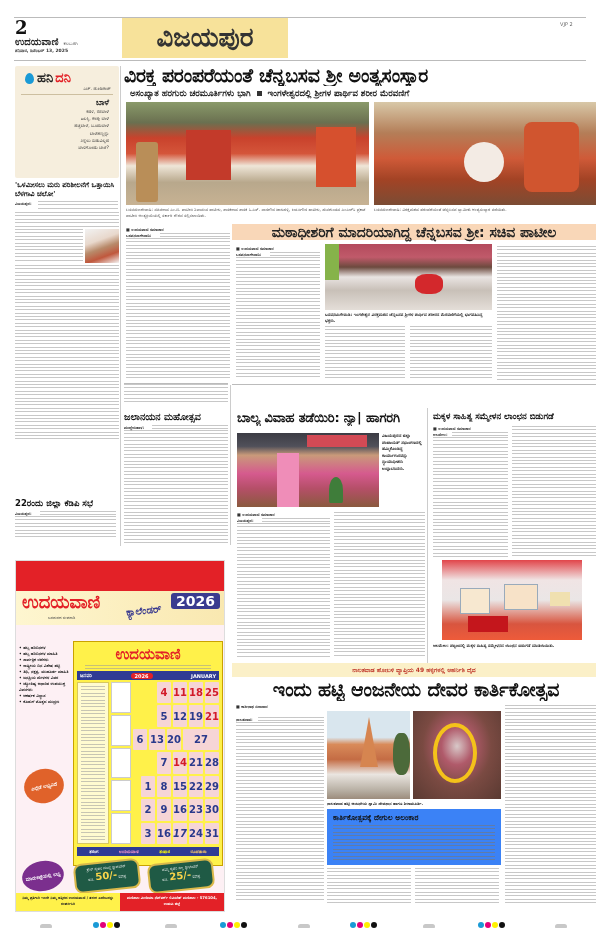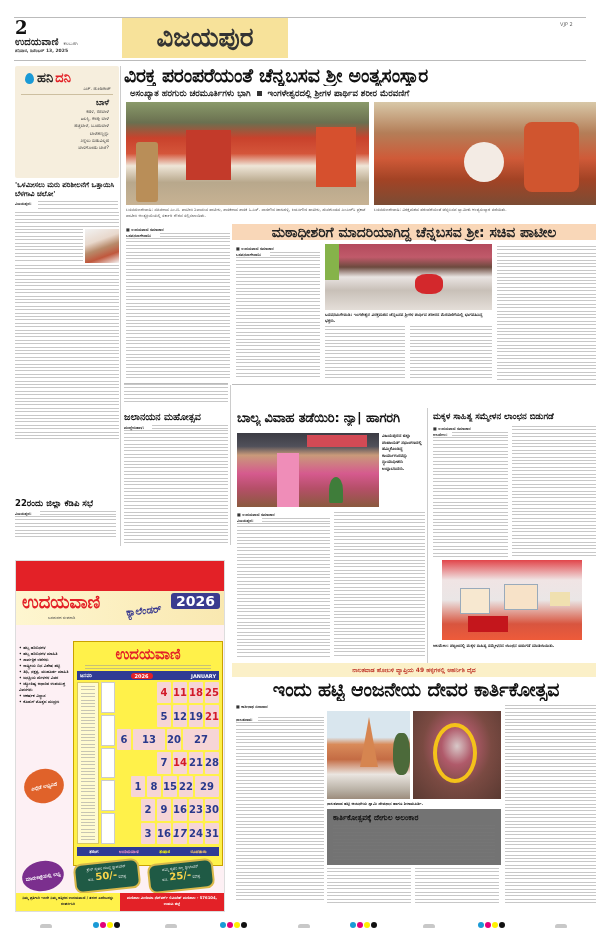--- a/index.html
+++ b/index.html
@@ -155,21 +155,21 @@
 <div class="abs txt" style="left:258px;top:717px;width:66px;height:4px"></div>
 <div class="abs txt" style="left:236px;top:722px;width:88px;height:180px"></div>
 <div class="abs photo" style="left:327px;top:711px;width:83px;height:88px;background:linear-gradient(180deg,#d9e6ee 0,#d9e6ee 30%,#d98b5a 38%,#c46c44 55%,#eae5e0 72%,#b8b0a4 90%,#9c8c7c 100%)">
   <div style="position:absolute;left:33px;top:6px;width:18px;height:50px;background:#d68550;clip-path:polygon(50% 0,100% 100%,0 100%)"></div>
   <div style="position:absolute;left:66px;top:22px;width:17px;height:42px;background:#4c6a3a;border-radius:40%"></div>
 </div>
 <div class="abs photo" style="left:413px;top:711px;width:88px;height:88px;background:radial-gradient(ellipse at 50% 40%,#d8c8c8 0,#b05a6a 25%,#7a4a42 55%,#5a3a32 100%)">
   <div style="position:absolute;left:20px;top:12px;width:44px;height:60px;border:4px solid #f4c21a;border-radius:50%"></div>
 </div>
 <div class="abs" style="left:327px;top:801px;width:174px;font-size:4.2px;font-weight:bold;color:#222;white-space:nowrap;overflow:hidden">ನಾಲತವಾಡ ಹಟ್ಟಿ ಆಂಜನೇಯ ಸ್ವಾಮಿ ದೇವಸ್ಥಾನ ಹಾಗೂ ಶಿಲಾಮೂರ್ತಿ.</div>
-<div class="abs" style="left:327px;top:809px;width:174px;height:56px;background:#737373">
+<div class="abs" style="left:327px;top:809px;width:174px;height:56px;background:#3b82f6">
   <div class="hdl" style="padding:4px 6px 0;font-size:7.5px">ಕಾರ್ತಿಕೋತ್ಸವಕ್ಕೆ ದೇಗುಲ ಅಲಂಕಾರ</div>
   <div class="txtd" style="margin:2px 6px;height:36px"></div>
 </div>
 <div class="abs txt" style="left:327px;top:868px;width:84px;height:36px"></div>
 <div class="abs txt" style="left:415px;top:868px;width:84px;height:36px"></div>
 <div class="abs txt" style="left:505px;top:705px;width:91px;height:200px"></div>
 
 <div class="abs" style="left:15px;top:560px;width:210px;height:352px;background:#fdf0f4;border:1px solid #ddd;overflow:hidden">
   <div style="background:#e32127;height:30px;color:#fff;text-align:center;font-size:6.5px;font-weight:bold;line-height:12px;padding-top:3px">
   </div>
@@ -221,36 +221,36 @@
             <div class="cal-cell red" style="width: 14px;">25</div>
           </div>
           <div style="display: flex; gap: 2px; flex: 1 1 0%; justify-content: flex-end;">
             <div class="cal-cell" style="width: 14px;">5</div>
             <div class="cal-cell" style="width: 14px;">12</div>
             <div class="cal-cell" style="width: 14px;">19</div>
             <div class="cal-cell red" style="width: 14px;">21</div>
           </div>
           <div style="display: flex; gap: 2px; flex: 1 1 0%; justify-content: flex-end;">
             <div class="cal-cell" style="width: 14px;">6</div>
-            <div class="cal-cell" style="width: 32px; text-align: center;">13</div>
+            <div class="cal-cell" style="width: 16px; text-align: center;">13</div>
             <div class="cal-cell" style="width: 14px;">20</div>
             <div class="cal-cell" style="width: 36px;">27</div>
           </div>
           <div style="display: flex; gap: 2px; flex: 1 1 0%; justify-content: flex-end;">
             <div class="cal-cell" style="width: 14px;">7</div>
             <div class="cal-cell red" style="width: 14px;">14</div>
             <div class="cal-cell" style="width: 14px;">21</div>
             <div class="cal-cell" style="width: 14px;">28</div>
           </div>
           <div style="display: flex; gap: 2px; flex: 1 1 0%; justify-content: flex-end;">
             <div class="cal-cell" style="width: 14px;">1</div>
             <div class="cal-cell" style="width: 14px;">8</div>
             <div class="cal-cell" style="width: 14px;">15</div>
             <div class="cal-cell" style="width: 14px;">22</div>
-            <div class="cal-cell" style="width: 24px;">29</div>
+            <div class="cal-cell" style="width: 14px;">29</div>
           </div>
           <div style="display: flex; gap: 2px; flex: 1 1 0%; justify-content: flex-end;">
             <div class="cal-cell" style="width: 14px;">2</div>
             <div class="cal-cell" style="width: 14px;">9</div>
             <div class="cal-cell" style="width: 14px;">16</div>
             <div class="cal-cell" style="width: 14px;">23</div>
             <div class="cal-cell" style="width: 14px;">30</div>
           </div>
           <div style="display: flex; gap: 2px; flex: 1 1 0%; justify-content: flex-end;">
             <div class="cal-cell" style="width: 14px;">3</div>

